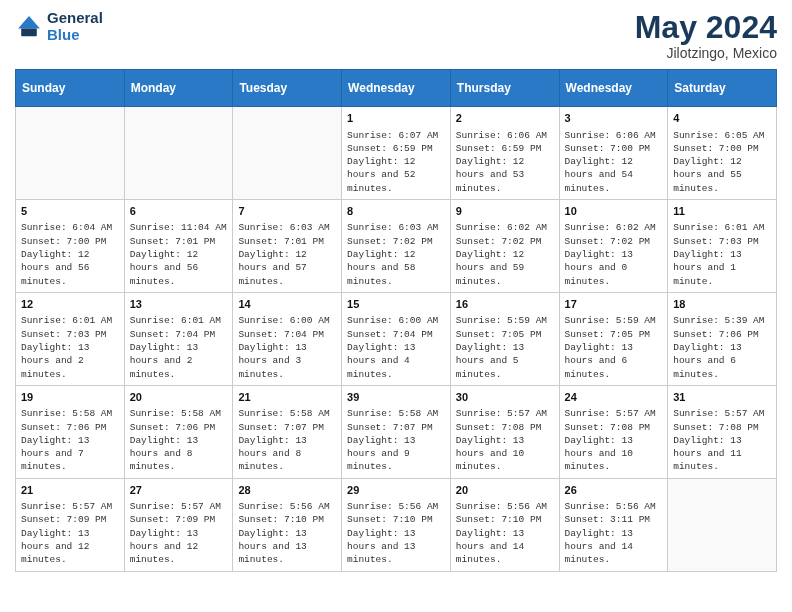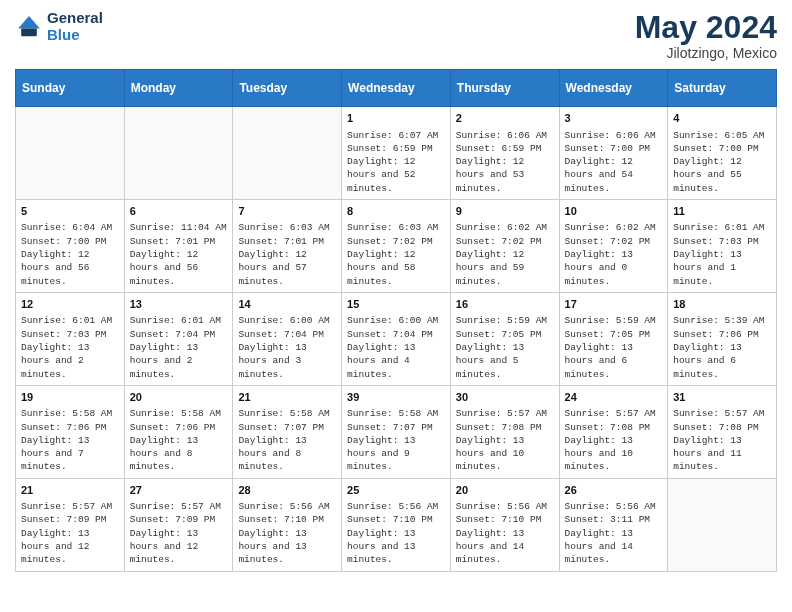--- a/index.html
+++ b/index.html
@@ -321,21 +321,21 @@
 and 12 minutes.</div>
           </td>
           <td>
             <span class="day-num">28</span>
             <div class="day-info">Sunrise: 5:56 AM
 Sunset: 7:10 PM
 Daylight: 13 hours
 and 13 minutes.</div>
           </td>
           <td>
-            <span class="day-num">25</span>
+            <span class="day-num">29</span>
             <div class="day-info">Sunrise: 5:56 AM
 Sunset: 7:10 PM
 Daylight: 13 hours
 and 13 minutes.</div>
           </td>
           <td>
             <span class="day-num">20</span>
             <div class="day-info">Sunrise: 5:56 AM
 Sunset: 7:10 PM
 Daylight: 13 hours

